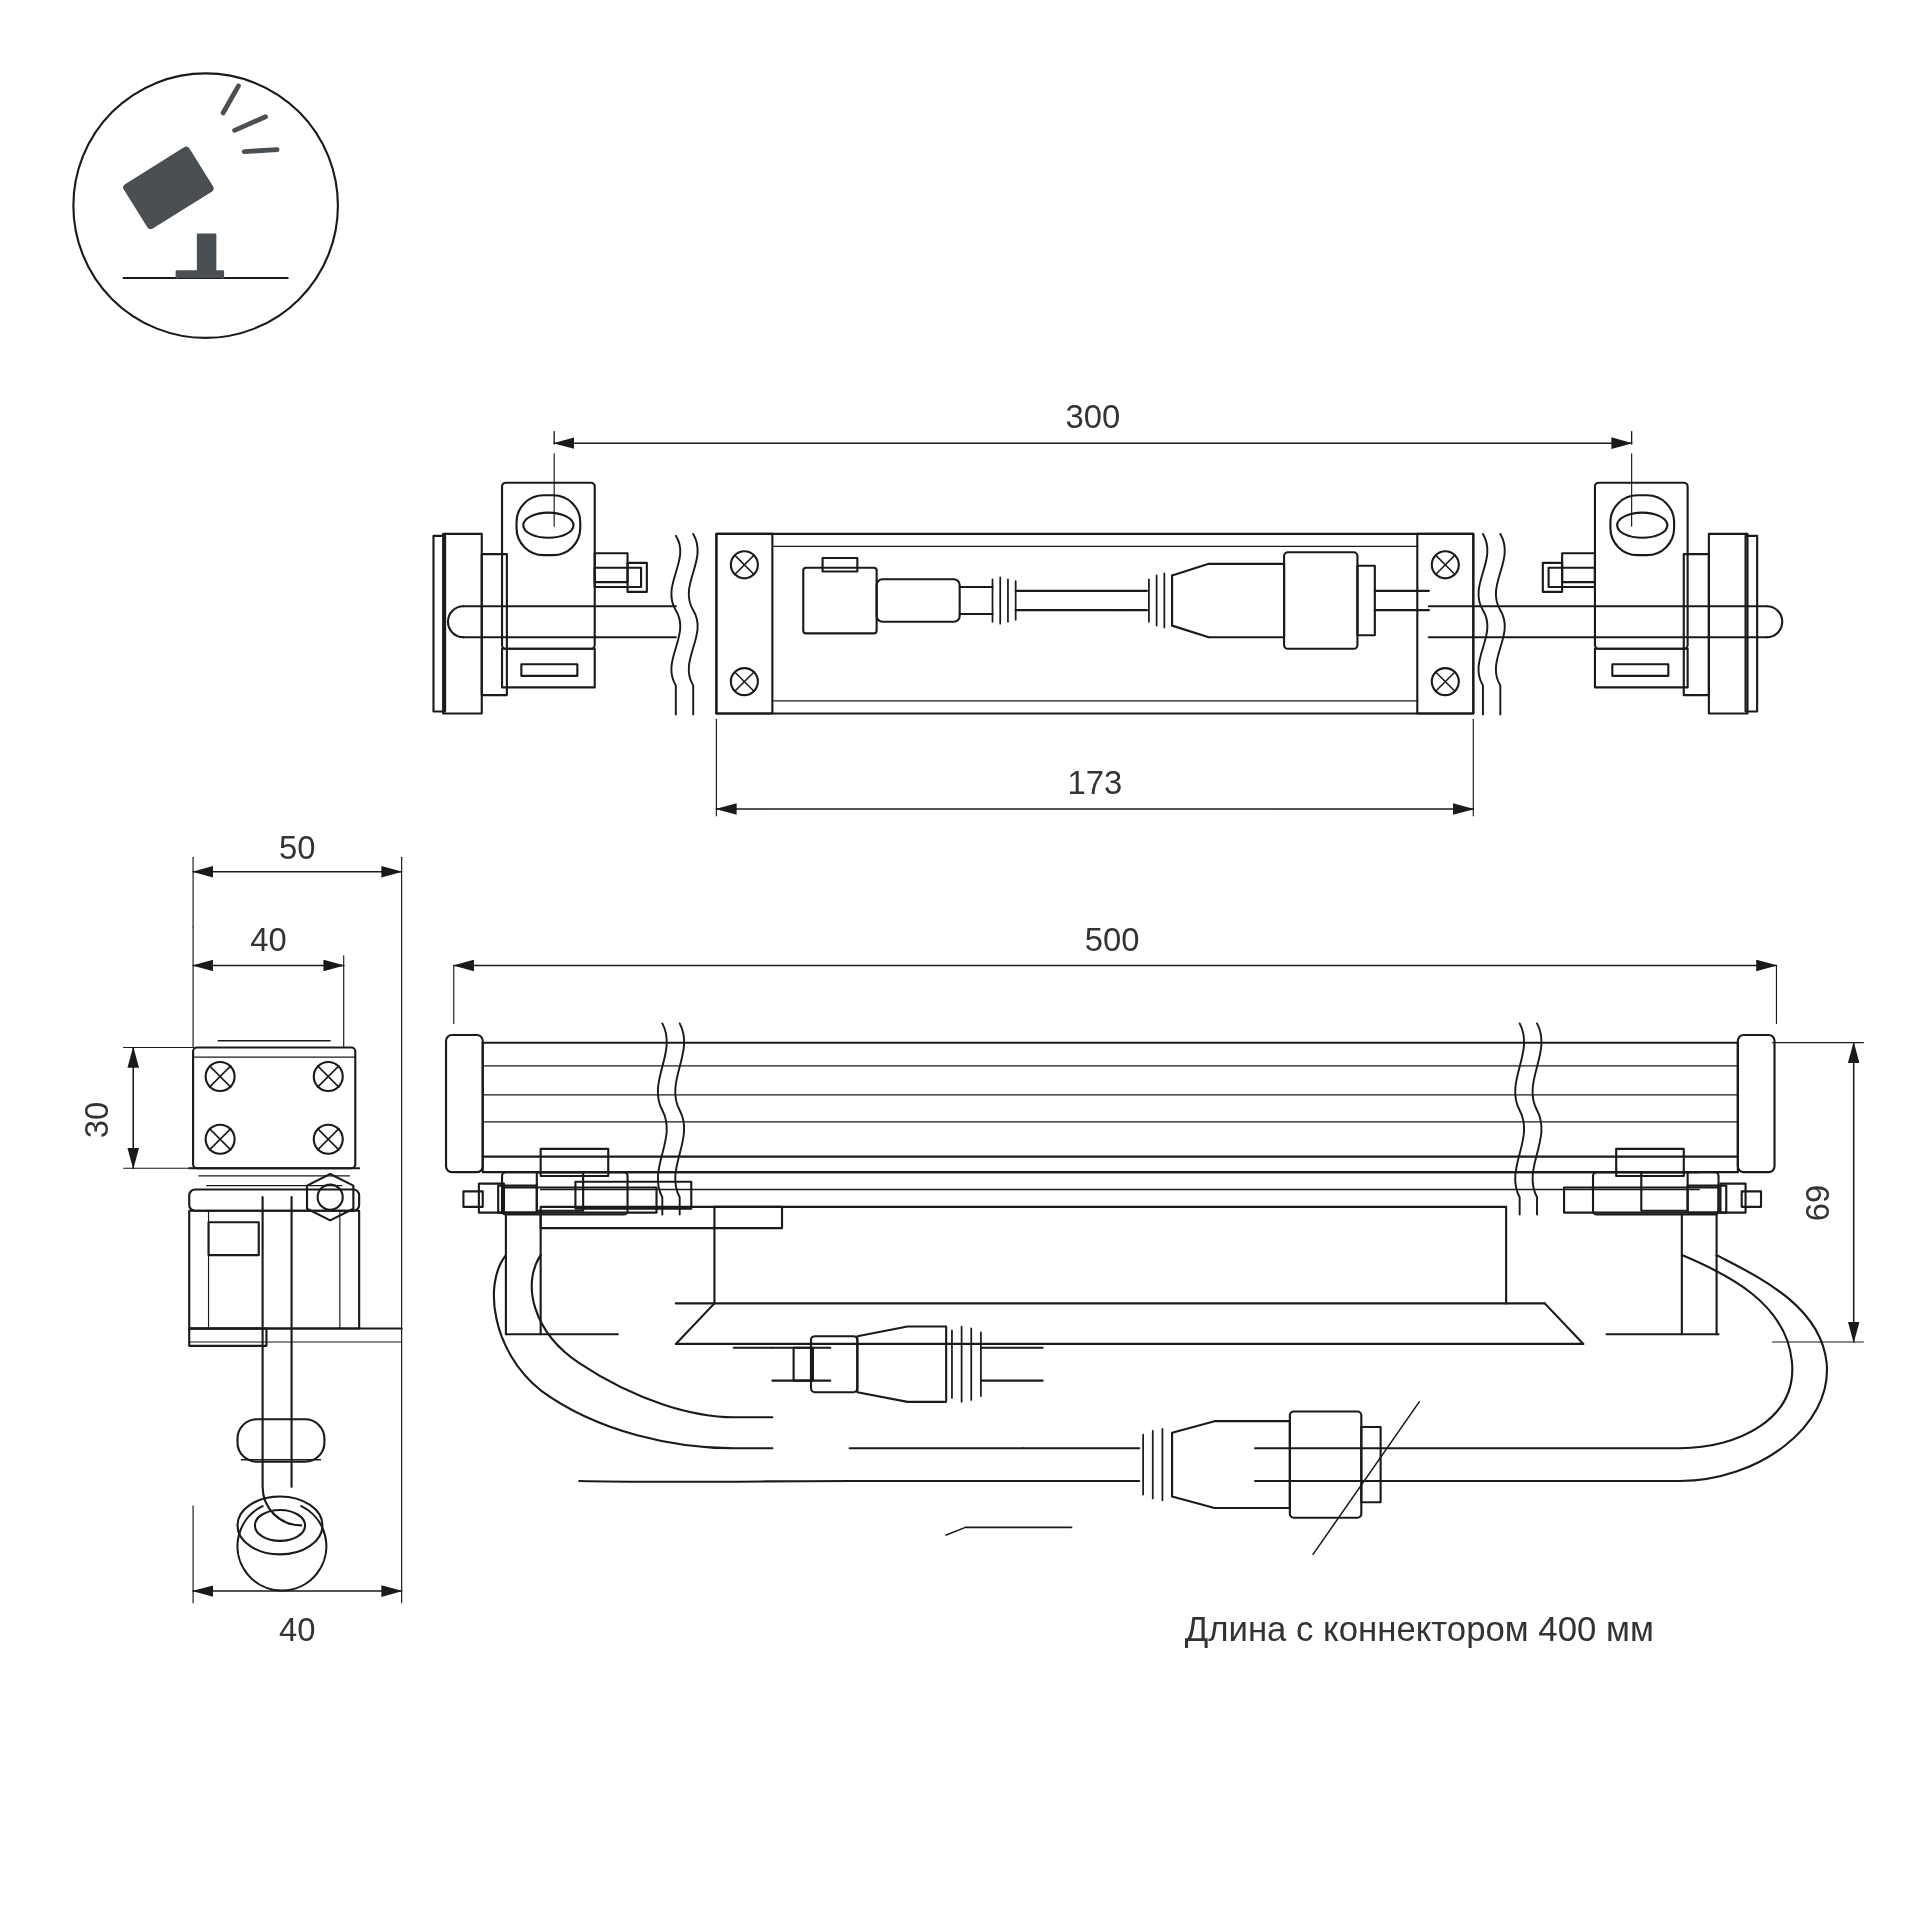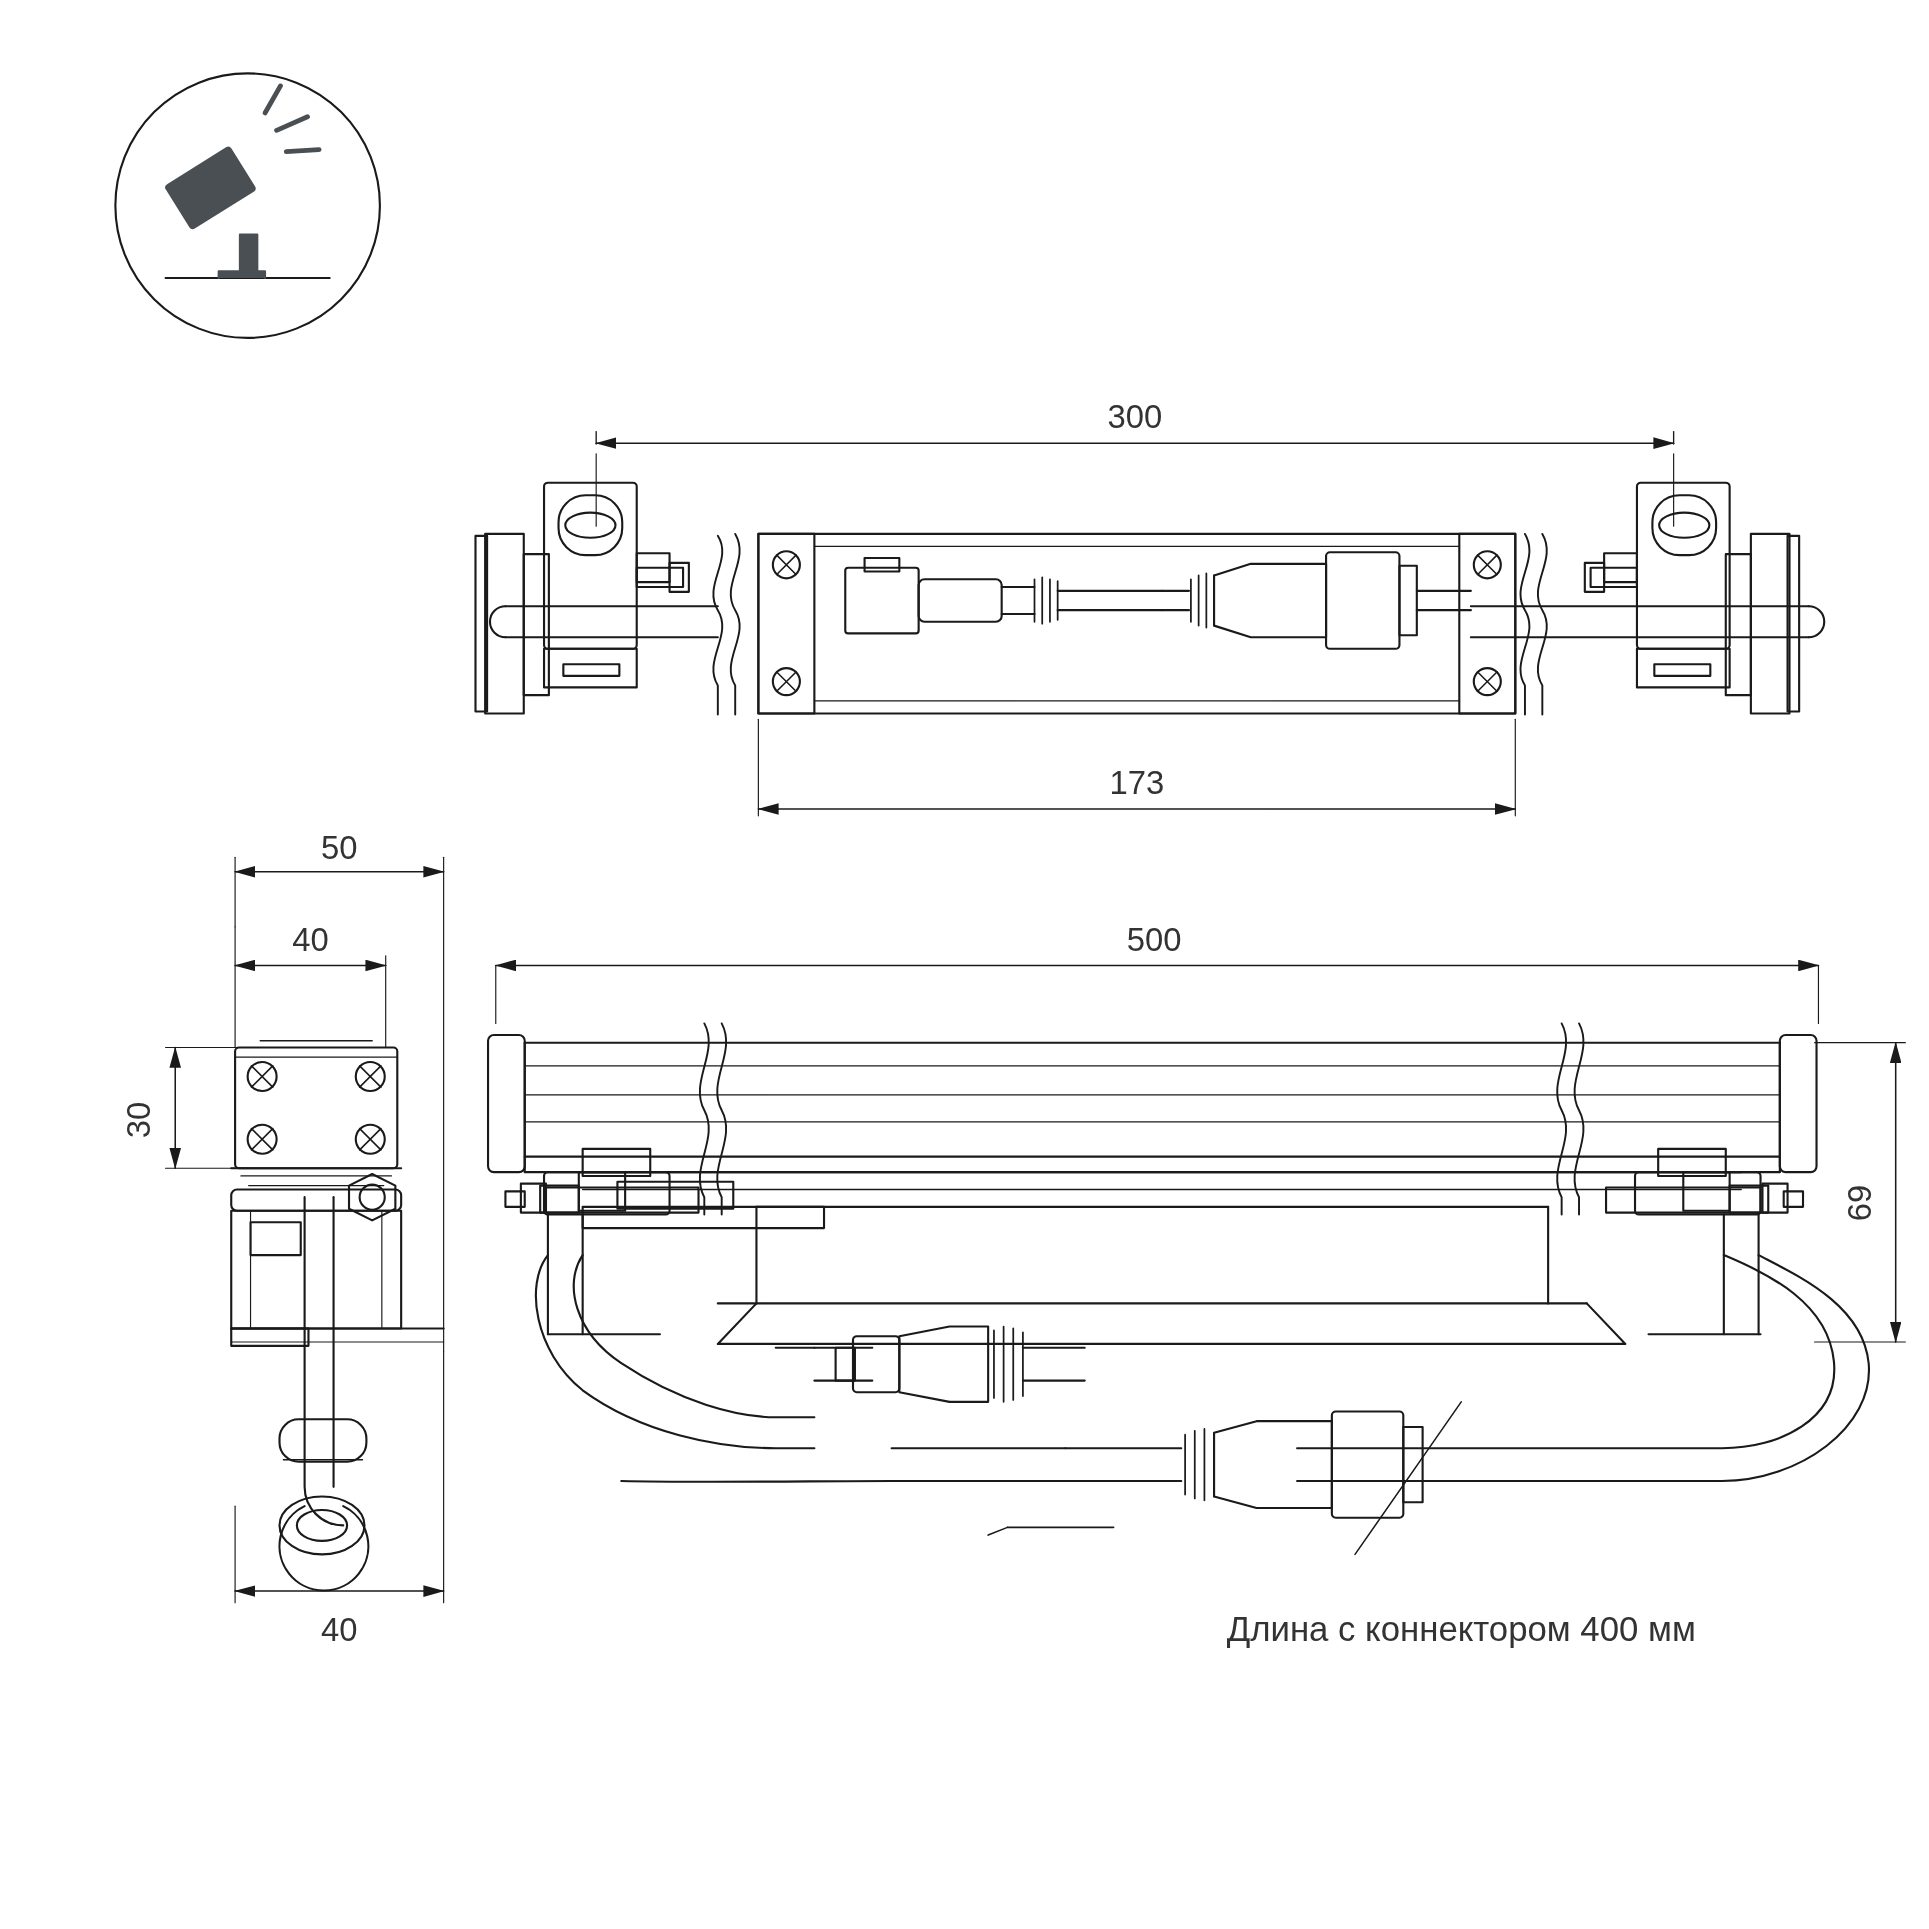--- a/index.html
+++ b/index.html
@@ -11,21 +11,20 @@
     width: 1929px;
     height: 1929px;
     font-family: "Liberation Sans", sans-serif;
     color: #1a1a1a;
     position: relative;
     overflow: hidden;
   }
   #sheet {
     position: absolute;
     inset: 0;
-    padding-left: 42px;
   }
   svg { display: block; }
   text {
     font-family: "Liberation Sans", sans-serif;
     fill: #333333;
   }
   .dim-label {
     font-size: 34px;
   }
   .note-label {

